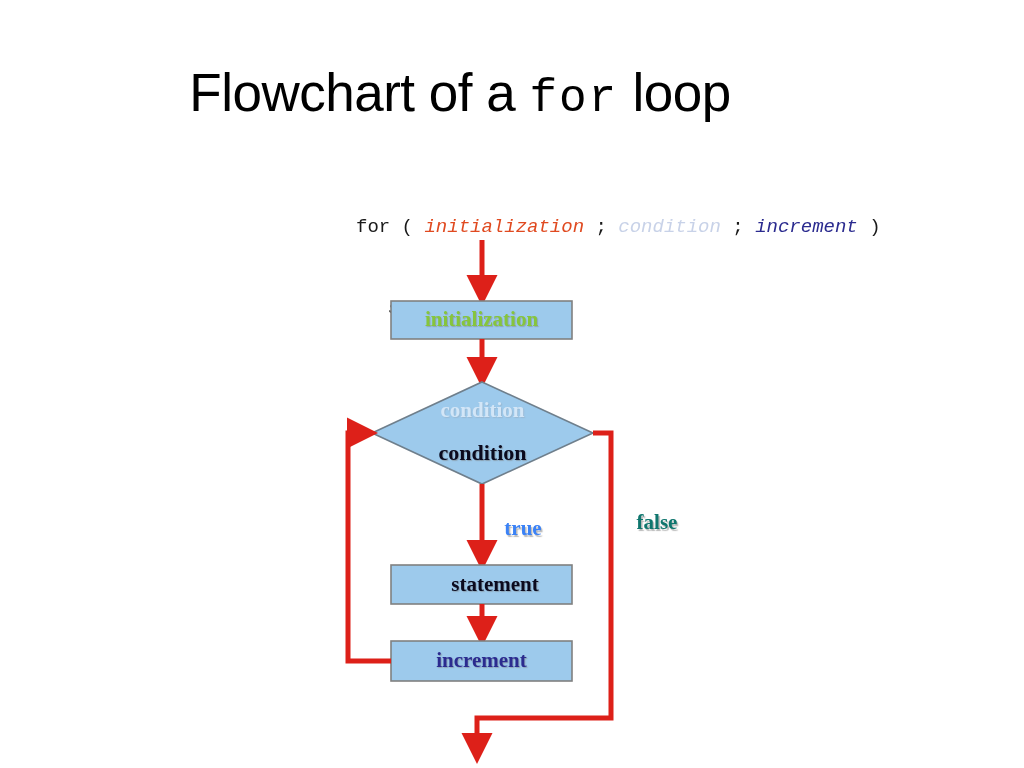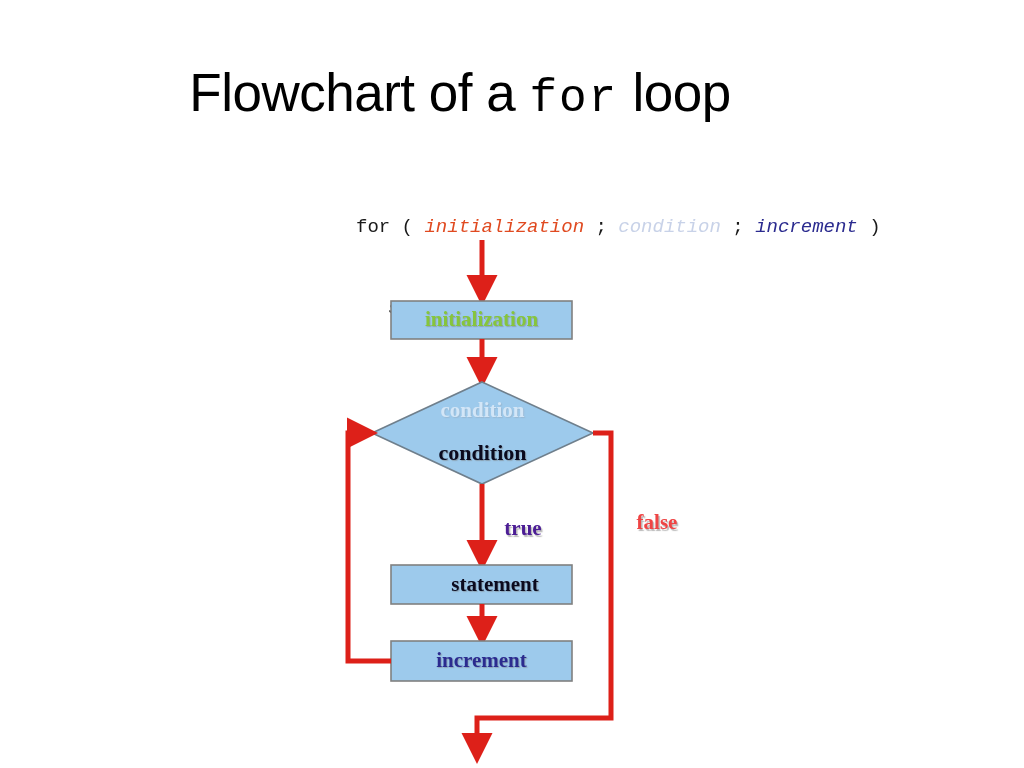--- a/index.html
+++ b/index.html
@@ -100,27 +100,27 @@
   }
   #label-increment {
     left: 391px; top: 648px; width: 181px;
     font-size: 21px;
     color: #2b2b8f;
     text-shadow: 1px 1px 1px rgba(120,120,120,0.45);
   }
   #label-true {
     left: 460px; top: 516px; width: 126px;
     font-size: 21px;
-    color: #4c1d95;
+    color: #3b82f6;
     text-shadow: 1.5px 1.5px 1px rgba(130,130,130,0.55);
   }
   #label-false {
     left: 598px; top: 510px; width: 118px;
     font-size: 21px;
-    color: #ef4444;
+    color: #0f766e;
     text-shadow: 1.5px 1.5px 1px rgba(130,130,130,0.55);
   }
 </style>
 </head>
 <body>
 
 <div id="page">
 
   <div id="title"><span>Flowchart of a </span><span class="mono-kw">for</span><span> loop</span></div>
 

